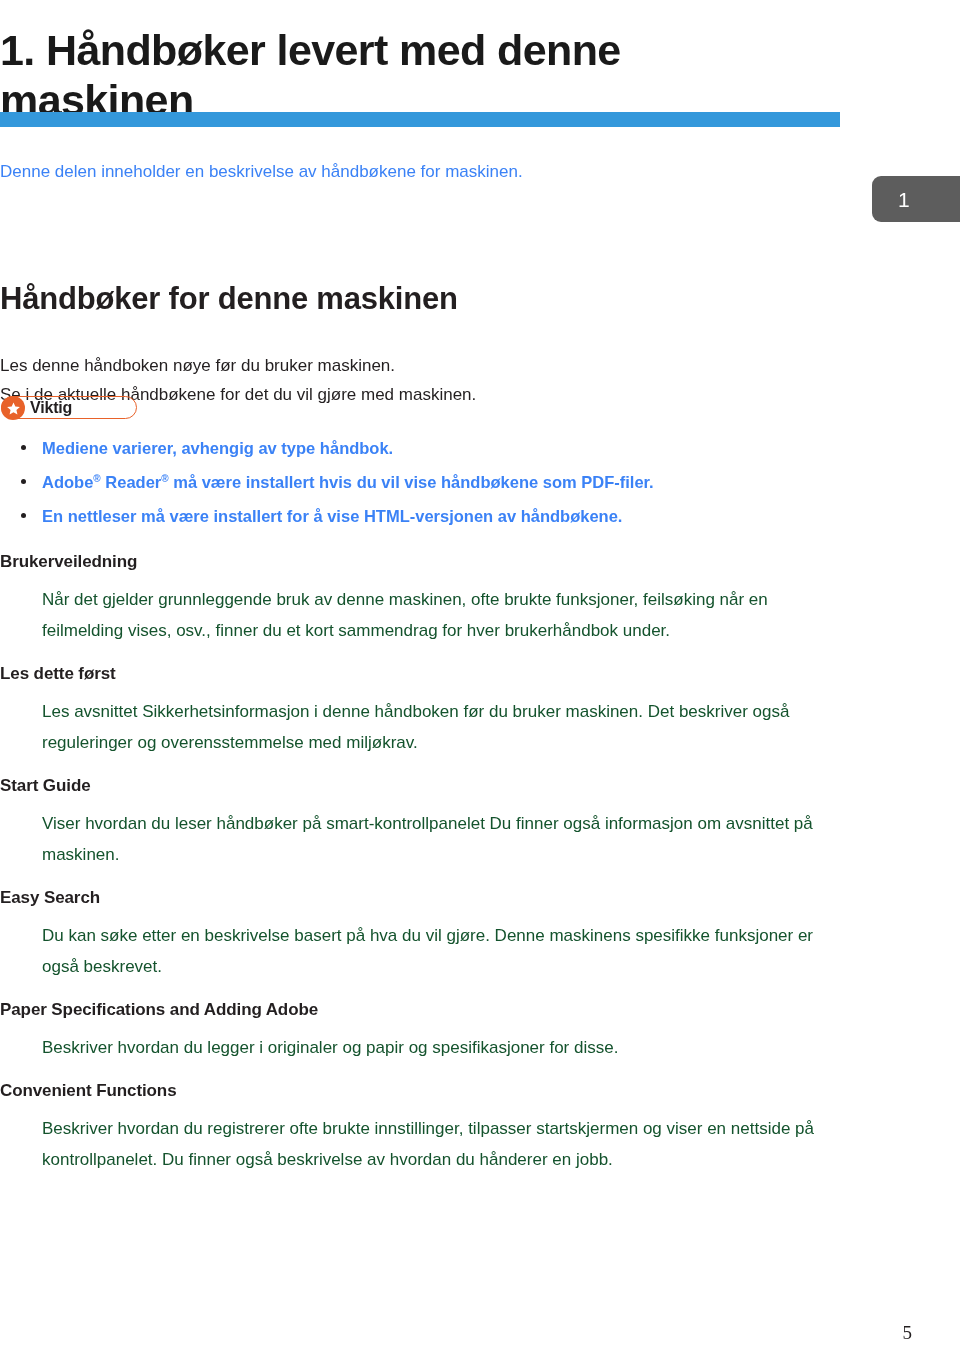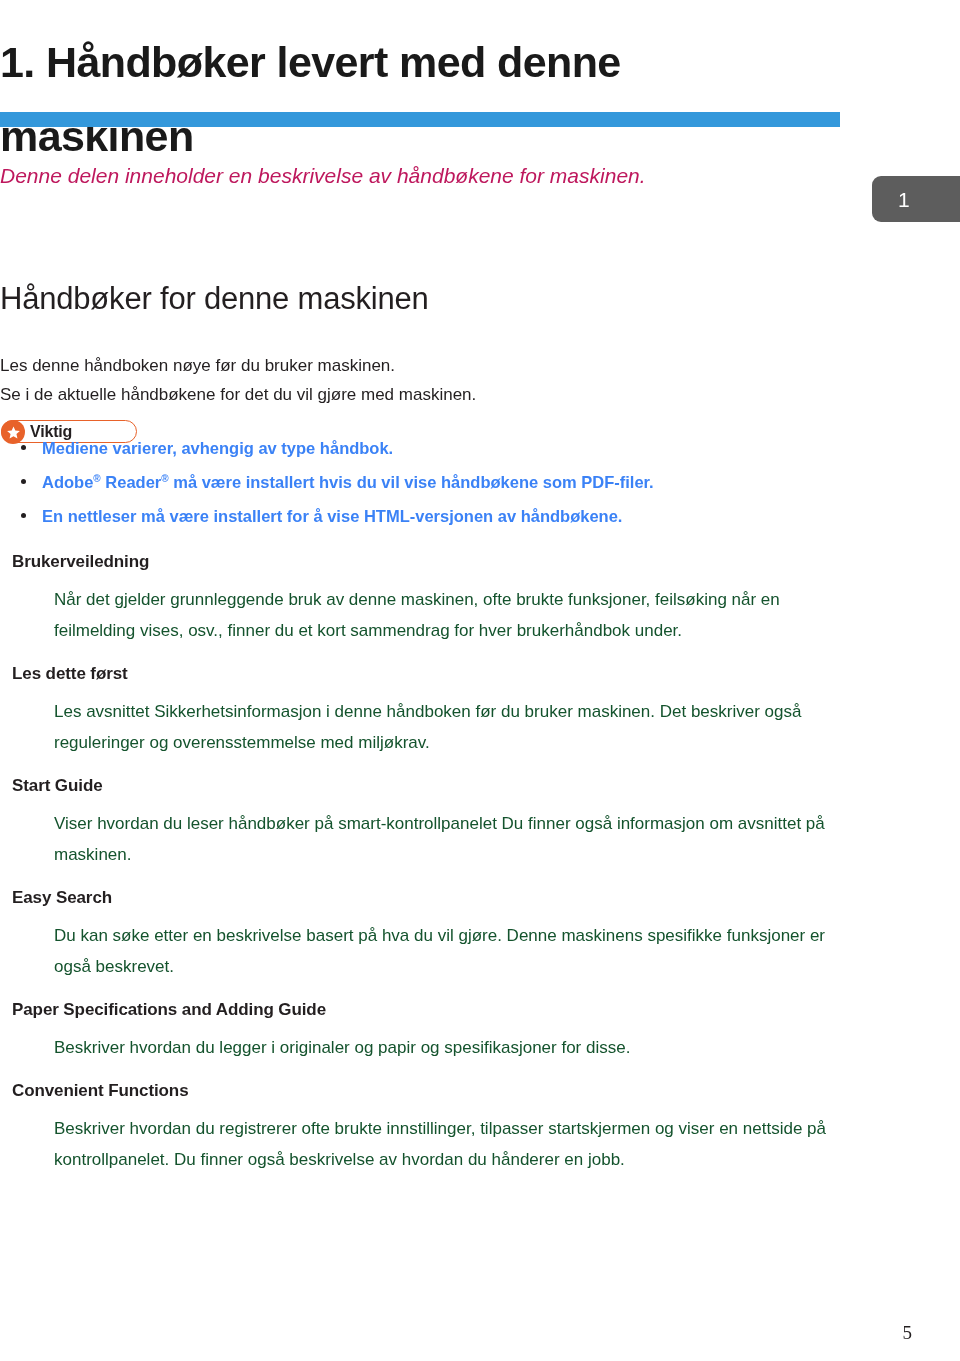--- a/index.html
+++ b/index.html
@@ -23,21 +23,21 @@
     box-sizing: border-box;
   }
 
   
   .chapter-title {
     position: absolute;
     left: 0px;
     top: -4px;
     width: 760px;
     font-size: 43px;
-    line-height: 74px;
+    line-height: 50px;
     font-weight: 700;
     letter-spacing: -0.6px;
     color: #1a1a1a;
     font-family: "Liberation Sans", sans-serif;
   }
 
   
   .blue-rule {
     position: absolute;
     left: 0px;
@@ -46,24 +46,23 @@
     height: 15px;
     background: #3498db;
   }
 
   
   .intro-line {
     position: absolute;
     left: 0px;
     top: 143px;
     width: 800px;
-    font-size: 21px;
+    font-size: 17px;
     line-height: 24px;
-    color: #be185d;
-    font-style: italic;
+    color: #3b82f6;
   }
 
   
   .page-tab {
     position: absolute;
     right: 0px;
     top: 176px;
     width: 88px;
     height: 46px;
     background: #5d5d5d;
@@ -82,42 +81,42 @@
     font-weight: 400;
   }
 
   
   .section-heading {
     position: absolute;
     left: 0px;
     top: 253px;
     font-size: 31px;
     line-height: 40px;
-    font-weight: 400;
+    font-weight: 700;
     letter-spacing: -0.2px;
     color: #231f20;
   }
 
   
   .lead-para {
     position: absolute;
     left: 0px;
     width: 860px;
     font-size: 17px;
     line-height: 24px;
     color: #231f20;
   }
   .lead-1 { top: 306px; margin-top: 48px; }
   .lead-2 { top: 366px; }
 
   
   .viktig-badge {
     position: absolute;
     left: 1px;
-    top: 420px;
+    top: 396px;
     width: 136px;
     height: 23px;
     border: 1.6px solid #e8622a;
     border-radius: 12px;
     box-sizing: border-box;
     display: flex;
     align-items: center;
   }
   .viktig-star-wrap {
     position: absolute;
@@ -170,21 +169,20 @@
     vertical-align: super;
     line-height: 0;
   }
 
   
   .entries {
     position: absolute;
     left: 0px;
     top: 551px;
     width: 900px;
-    padding-left: 12px;
   }
   .entry-title {
     font-size: 17px;
     line-height: 22px;
     font-weight: 700;
     color: #231f20;
     letter-spacing: -0.1px;
     margin-bottom: 11px;
   }
   .entry-desc {
@@ -267,21 +265,21 @@
       <p class="entry-desc">Viser hvordan du leser håndbøker på smart-kontrollpanelet Du finner også informasjon om avsnittet på maskinen.</p>
     </div>
 
     <div>
       <div class="entry-title">Easy Search</div>
       <p class="entry-desc">Du kan søke etter en beskrivelse basert på hva du vil gjøre. Denne maskinens spesifikke funksjoner er også beskrevet.</p>
     </div>
 
 
     <div>
-      <div class="entry-title">Paper Specifications and Adding Guide</div>
+      <div class="entry-title">Paper Specifications and Adding Adobe</div>
       <p class="entry-desc">Beskriver hvordan du legger i originaler og papir og spesifikasjoner for disse.</p>
     </div>
 
     <div>
       <div class="entry-title">Convenient Functions</div>
       <p class="entry-desc">Beskriver hvordan du registrerer ofte brukte innstillinger, tilpasser startskjermen og viser en nettside på kontrollpanelet. Du finner også beskrivelse av hvordan du hånderer en jobb.</p>
     </div>
 
   </div>
 

